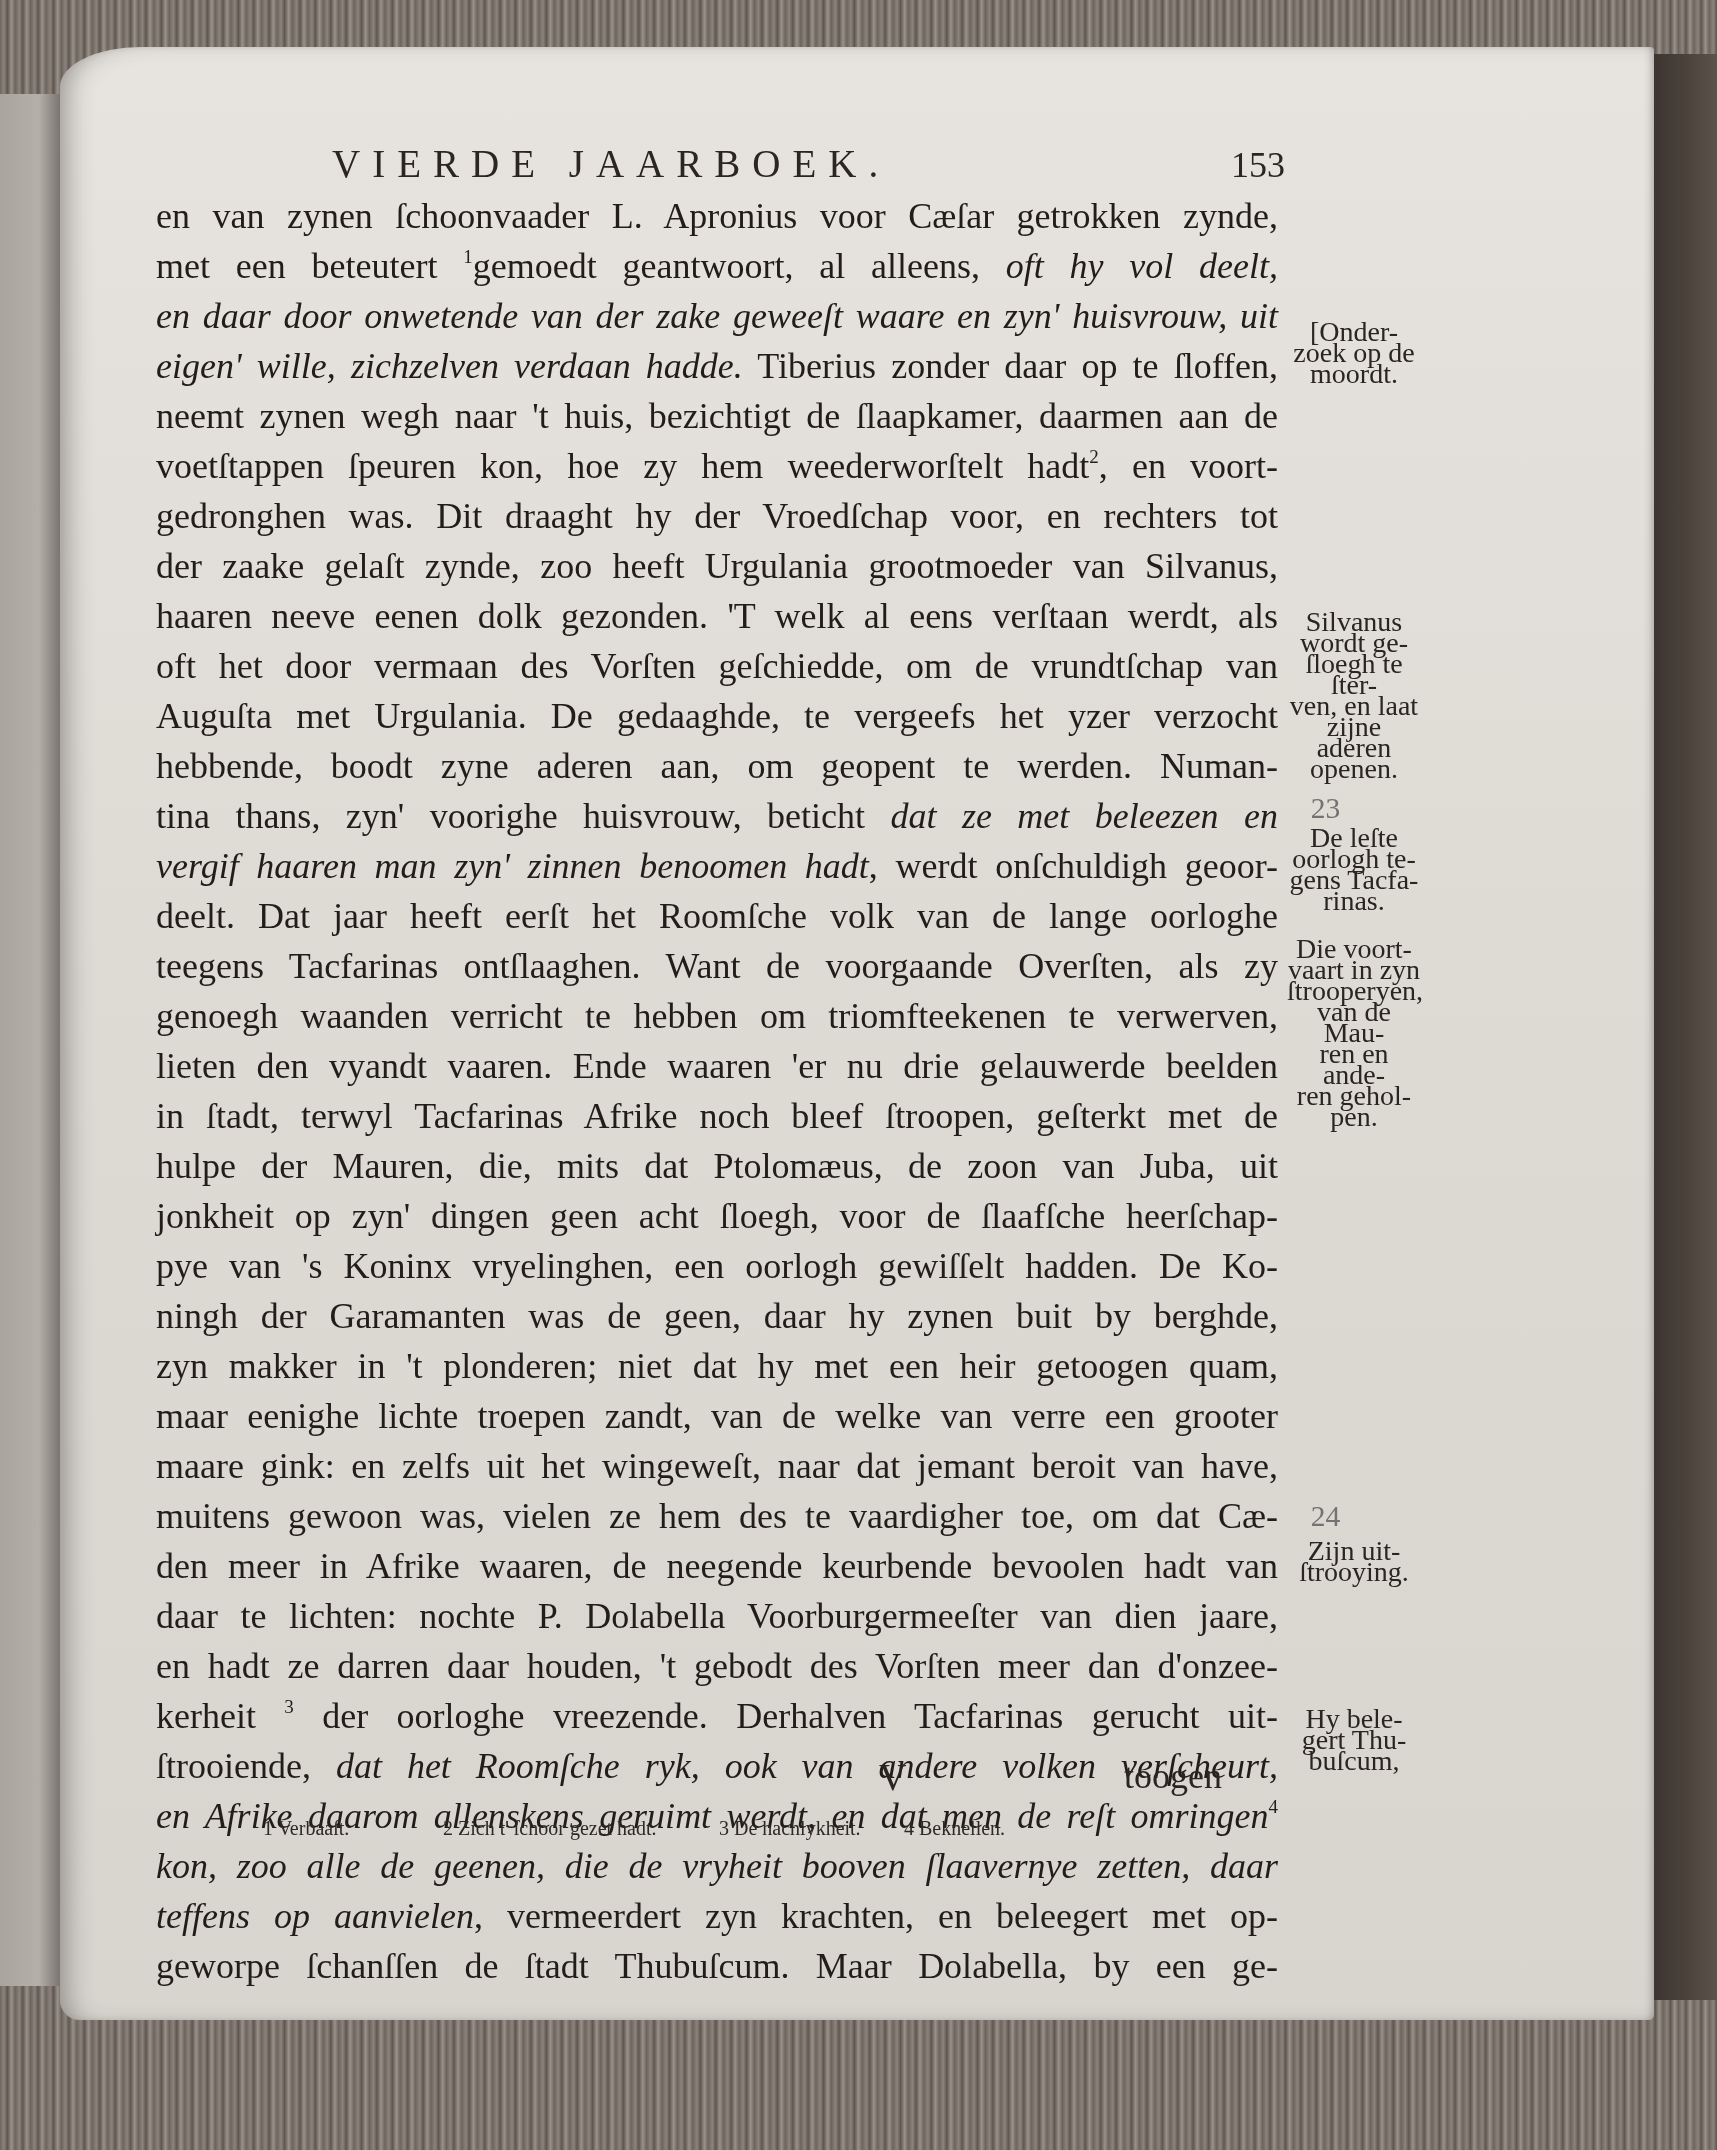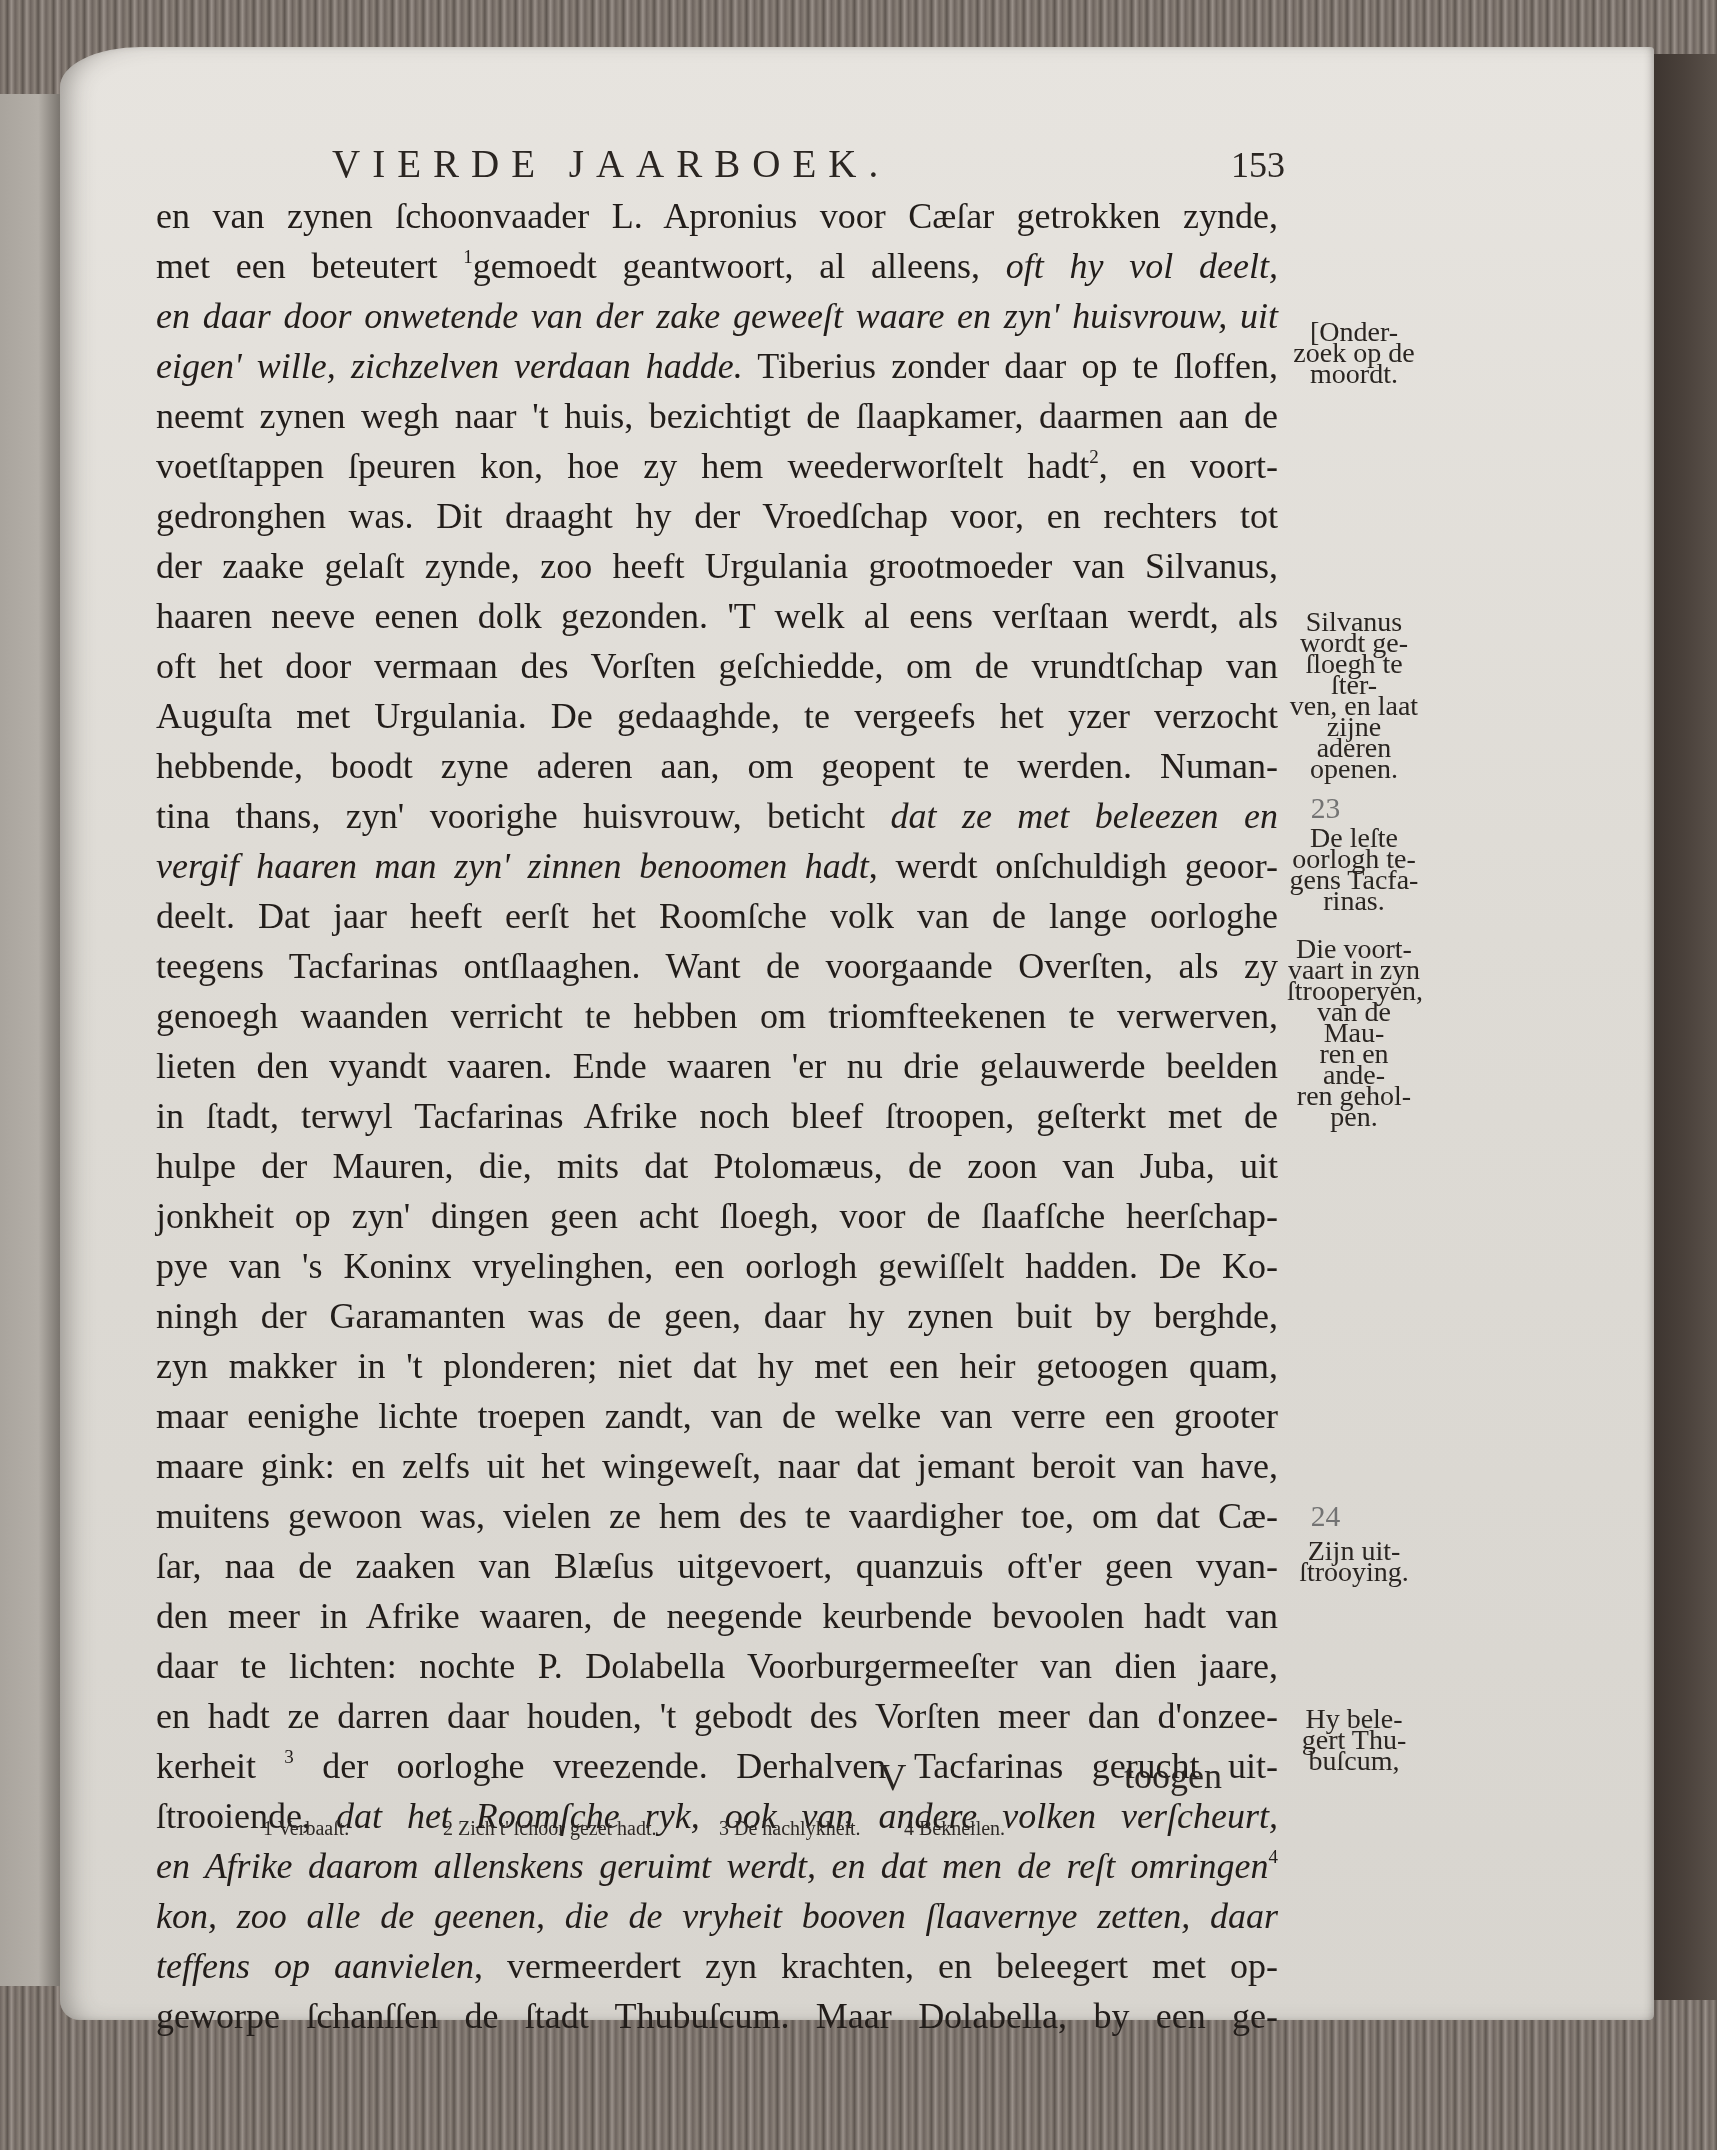--- a/index.html
+++ b/index.html
@@ -98,21 +98,20 @@
     <span class="line"><span>lieten den vyandt vaaren. Ende waaren 'er nu drie gelauwerde beelden</span></span>
     <span class="line"><span>in ſtadt, terwyl Tacfarinas Afrike noch bleef ſtroopen, geſterkt met de</span></span>
     <span class="line"><span>hulpe der Mauren, die, mits dat Ptolomæus, de zoon van Juba, uit</span></span>
     <span class="line"><span>jonkheit op zyn' dingen geen acht ſloegh, voor de ſlaafſche heerſchap-</span></span>
     <span class="line"><span>pye van 's Koninx vryelinghen, een oorlogh gewiſſelt hadden. De Ko-</span></span>
     <span class="line"><span>ningh der Garamanten was de geen, daar hy zynen buit by berghde,</span></span>
     <span class="line"><span>zyn makker in 't plonderen; niet dat hy met een heir getoogen quam,</span></span>
     <span class="line"><span>maar eenighe lichte troepen zandt, van de welke van verre een grooter</span></span>
     <span class="line"><span>maare gink: en zelfs uit het wingeweſt, naar dat jemant beroit van have,</span></span>
     <span class="line"><span>muitens gewoon was, vielen ze hem des te vaardigher toe, om dat Cæ-</span></span>
-    <span class="line"><span>ſar, naa de zaaken van Blæſus uitgevoert, quanzuis oft'er geen vyan-</span></span>
     <span class="line"><span>den meer in Afrike waaren, de neegende keurbende bevoolen hadt van</span></span>
     <span class="line"><span>daar te lichten: nochte P. Dolabella Voorburgermeeſter van dien jaare,</span></span>
     <span class="line"><span>en hadt ze darren daar houden, 't gebodt des Vorſten meer dan d'onzee-</span></span>
     <span class="line"><span>kerheit </span><sup>3</sup><span> der oorloghe vreezende. Derhalven Tacfarinas gerucht uit-</span></span>
     <span class="line"><span>ſtrooiende, </span><span class="it">dat het Roomſche ryk, ook van andere volken verſcheurt,</span></span>
     <span class="line"><span class="it">en Afrike daarom allenskens geruimt werdt, en dat men de reſt omringen</span><sup>4</sup></span>
     <span class="line"><span class="it">kon, zoo alle de geenen, die de vryheit booven ſlaavernye zetten, daar</span></span>
     <span class="line"><span class="it">teffens op aanvielen</span><span>, vermeerdert zyn krachten, en beleegert met op-</span></span>
     <span class="line"><span>geworpe ſchanſſen de ſtadt Thubuſcum. Maar Dolabella, by een ge-</span></span>
   </div>

